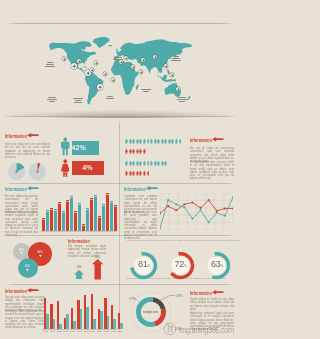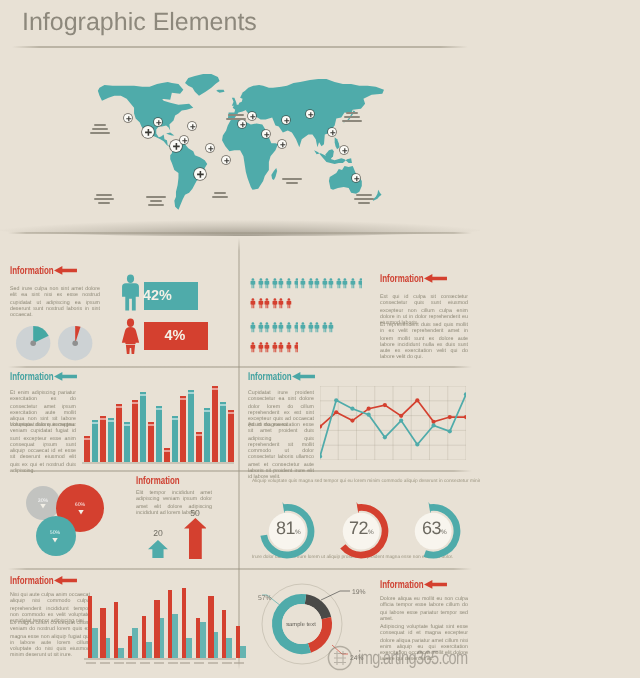--- a/index.html
+++ b/index.html
@@ -13,21 +13,20 @@
   .para{position:absolute;font-size:2.65px;line-height:3.25px;color:#8f8a78;text-align:justify;}
   .cap{position:absolute;font-size:2.5px;color:#9a947f;white-space:nowrap;}
   .pct{position:absolute;color:#f4f0e6;font-size:7px;font-weight:bold;}
   .mlbl{position:absolute;font-size:1.9px;line-height:1.6;color:#7d786b;text-align:center;white-space:nowrap;}
   svg{display:block;}
 </style>
 </head>
 <body>
 
 <div class="page">
-<div class="ttl">Infographic Elements</div>
 <div style="position:absolute;left:6px;top:22.5px;width:228px;height:1px;background:linear-gradient(to right,rgba(150,143,126,0) 0%,rgba(150,143,126,.55) 6%,rgba(150,143,126,.55) 94%,rgba(150,143,126,0) 100%);"></div>
 <div style="position:absolute;left:44px;top:36px;width:148px;height:72px;">
 <svg width="148" height="72" viewBox="0 0 1000 512" preserveAspectRatio="none">
         <g fill="#4fabaa">
           <path d="M 33.3 66.9 L 38.9 56.3 L 55.6 45.8 L 83.3 49.3 L 111.1 49.3 L 138.9 49.3 L 155.6 49.3 L 183.3 52.8 L 208.3 52.8 L 233.3 42.3 L 250.0 38.7 L 269.4 35.2 L 283.3 38.7 L 305.6 42.3 L 322.2 63.4 L 311.1 77.5 L 283.3 73.9 L 277.8 98.6 L 250.0 95.1 L 236.1 77.5 L 255.6 102.1 L 277.8 109.2 L 305.6 116.2 L 341.7 112.7 L 355.6 126.8 L 333.3 133.8 L 316.7 137.3 L 305.6 147.9 L 294.4 154.9 L 288.9 172.5 L 275.0 186.6 L 277.8 207.7 L 272.2 197.2 L 263.9 190.1 L 250.0 193.7 L 238.9 193.7 L 230.6 204.2 L 230.6 218.3 L 238.9 232.4 L 247.2 228.9 L 255.6 221.8 L 258.3 239.4 L 266.7 243.0 L 269.4 260.6 L 280.6 264.1 L 286.1 267.6 L 277.8 267.6 L 266.7 260.6 L 255.6 246.5 L 244.4 239.4 L 230.6 232.4 L 208.3 221.8 L 194.4 211.3 L 180.6 193.7 L 175.0 179.6 L 161.1 165.5 L 155.6 147.9 L 155.6 126.8 L 144.4 112.7 L 130.6 95.1 L 111.1 84.5 L 88.9 84.5 L 69.4 91.5 L 47.2 102.1 L 38.9 84.5 Z"></path>
           <path d="M 283.3 267.6 L 294.4 257.0 L 305.6 253.5 L 327.8 257.0 L 338.9 271.1 L 355.6 281.7 L 361.1 295.8 L 377.8 302.8 L 394.4 313.4 L 402.8 327.5 L 394.4 341.5 L 391.7 359.2 L 377.8 376.8 L 366.7 387.3 L 352.8 415.5 L 341.7 429.6 L 327.8 436.6 L 319.4 454.2 L 311.1 475.4 L 305.6 489.4 L 294.4 478.9 L 291.7 457.7 L 297.2 443.7 L 297.2 426.1 L 302.8 401.4 L 305.6 376.8 L 305.6 359.2 L 291.7 348.6 L 283.3 323.9 L 277.8 309.9 L 277.8 295.8 L 283.3 288.7 L 286.1 274.6 Z"></path>
           <path d="M 452.8 243.0 L 455.6 225.4 L 466.7 207.7 L 472.2 190.1 L 483.3 169.0 L 500.0 169.0 L 527.8 165.5 L 530.6 176.1 L 550.0 186.6 L 569.4 183.1 L 588.9 186.6 L 597.2 200.7 L 605.6 218.3 L 619.4 253.5 L 633.3 253.5 L 641.7 257.0 L 633.3 278.2 L 616.7 299.3 L 611.1 320.4 L 611.1 348.6 L 597.2 369.7 L 591.7 387.3 L 575.0 415.5 L 555.6 419.0 L 550.0 408.5 L 538.9 376.8 L 533.3 355.6 L 525.0 299.3 L 513.9 278.2 L 494.4 278.2 L 477.8 281.7 L 463.9 264.1 Z"></path>
           <path d="M 472.2 169.0 L 475.0 144.4 L 494.4 144.4 L 497.2 133.8 L 488.9 126.8 L 494.4 116.2 L 508.3 116.2 L 511.1 109.2 L 519.4 105.6 L 522.2 95.1 L 513.9 91.5 L 522.2 73.9 L 516.7 77.5 L 530.6 66.9 L 541.7 56.3 L 558.3 49.3 L 577.8 45.8 L 591.7 49.3 L 611.1 56.3 L 625.0 56.3 L 652.8 52.8 L 672.2 49.3 L 694.4 38.7 L 716.7 35.2 L 750.0 28.2 L 777.8 24.6 L 805.6 24.6 L 833.3 35.2 L 861.1 42.3 L 888.9 42.3 L 916.7 49.3 L 944.4 49.3 L 972.2 52.8 L 1000.0 63.4 L 994.4 77.5 L 958.3 81.0 L 944.4 88.0 L 930.6 95.1 L 936.1 112.7 L 922.2 130.3 L 894.4 133.8 L 888.9 147.9 L 866.7 144.4 L 855.6 162.0 L 838.9 165.5 L 833.3 190.1 L 811.1 218.3 L 800.0 221.8 L 797.2 257.0 L 788.9 264.1 L 780.6 250.0 L 775.0 267.6 L 769.4 239.4 L 758.3 221.8 L 744.4 221.8 L 722.2 239.4 L 713.9 267.6 L 702.8 239.4 L 688.9 214.8 L 675.0 207.7 L 658.3 214.8 L 644.4 193.7 L 633.3 190.1 L 622.2 162.0 L 600.0 169.0 L 583.3 169.0 L 572.2 162.0 L 561.1 154.9 L 552.8 154.9 L 538.9 162.0 L 544.4 151.4 L 533.3 137.3 L 536.1 133.8 L 522.2 140.8 L 508.3 144.4 L 494.4 165.5 L 483.3 169.0 Z"></path>
           <path d="M 816.7 373.2 L 813.9 387.3 L 819.4 415.5 L 827.8 419.0 L 844.4 412.0 L 863.9 408.5 L 880.6 412.0 L 888.9 429.6 L 905.6 433.1 L 916.7 426.1 L 925.0 404.9 L 925.0 387.3 L 913.9 369.7 L 905.6 362.7 L 894.4 334.5 L 880.6 338.0 L 866.7 334.5 L 858.3 348.6 L 847.2 345.1 L 838.9 359.2 Z"></path>
           <path d="M 375.0 84.5 L 361.1 70.4 L 352.8 56.3 L 338.9 49.3 L 327.8 38.7 L 338.9 21.1 L 361.1 14.1 L 388.9 7.0 L 416.7 7.0 L 438.9 17.6 L 444.4 31.7 L 430.6 42.3 L 416.7 56.3 L 397.2 70.4 Z"></path>

